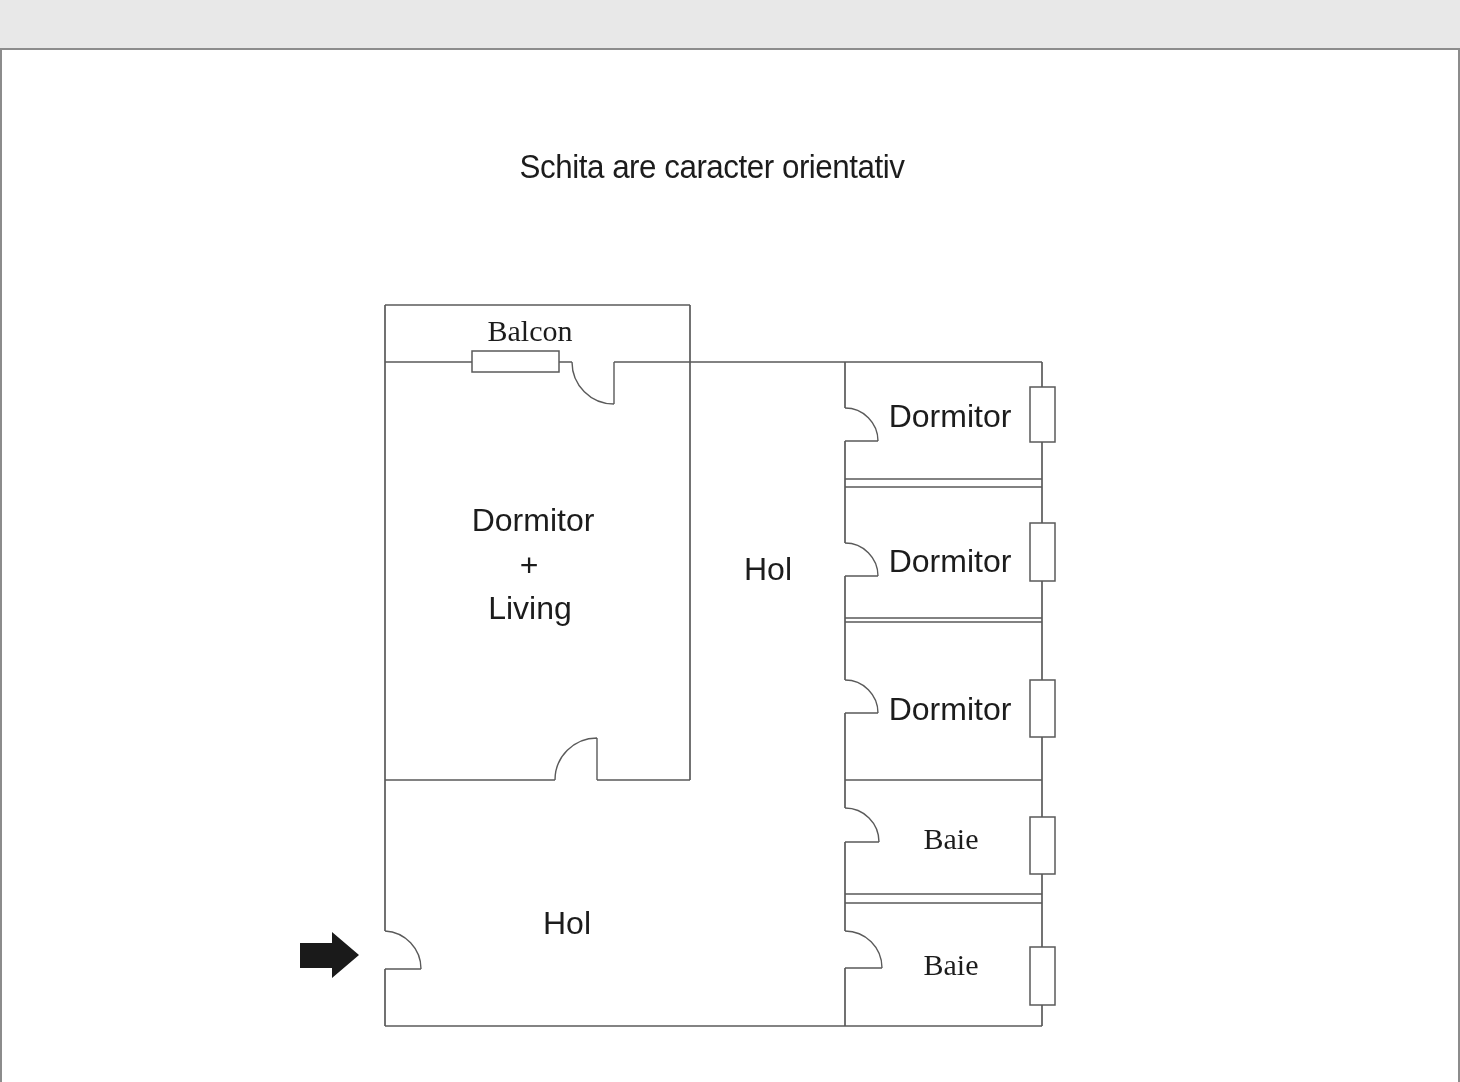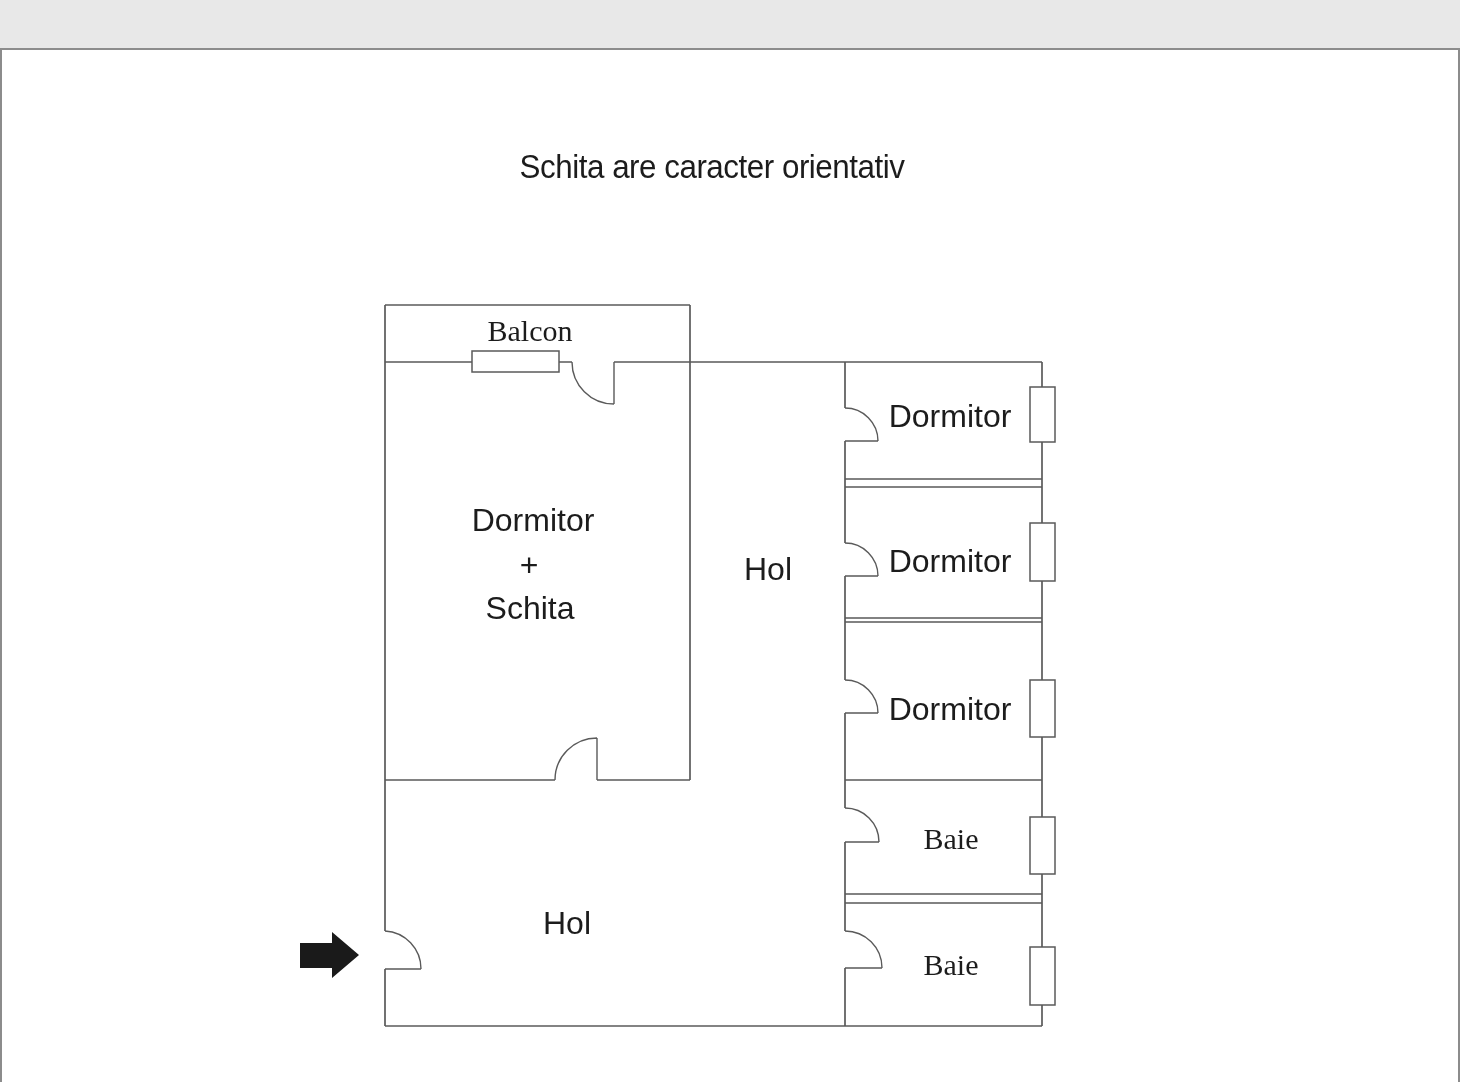--- a/index.html
+++ b/index.html
@@ -71,21 +71,21 @@
 
     <polygon class="arrow" points="298,893 330,893 330,882 357,905 330,928 330,918 298,918"></polygon>
   </svg>
 
   <div class="lbl title" style="left:710px;top:117px;">Schita are caracter orientativ</div>
 
   <div class="lbl small" style="left:528px;top:281px;">Balcon</div>
 
   <div class="lbl room" style="left:531px;top:470px;">Dormitor</div>
   <div class="lbl room" style="left:527px;top:515px;">+</div>
-  <div class="lbl room" style="left:528px;top:558px;">Schita</div>
+  <div class="lbl room" style="left:528px;top:558px;">Living</div>
 
   <div class="lbl room" style="left:766px;top:519px;">Hol</div>
 
   <div class="lbl room" style="left:948px;top:366px;">Dormitor</div>
   <div class="lbl room" style="left:948px;top:511px;">Dormitor</div>
   <div class="lbl room" style="left:948px;top:659px;">Dormitor</div>
 
   <div class="lbl small" style="left:949px;top:789px;">Baie</div>
   <div class="lbl small" style="left:949px;top:915px;">Baie</div>
 

